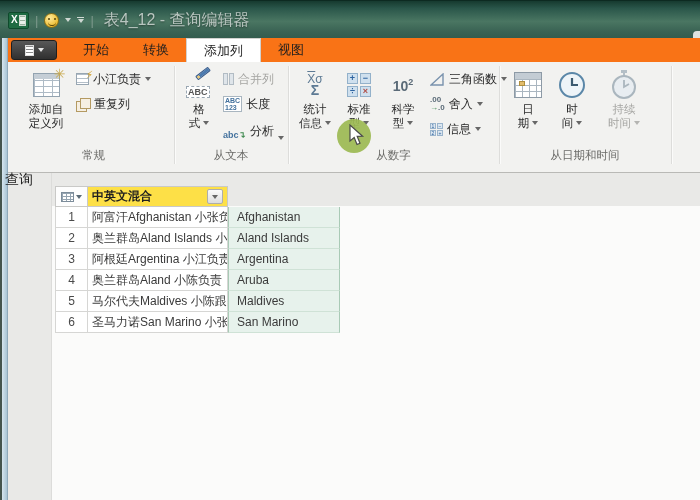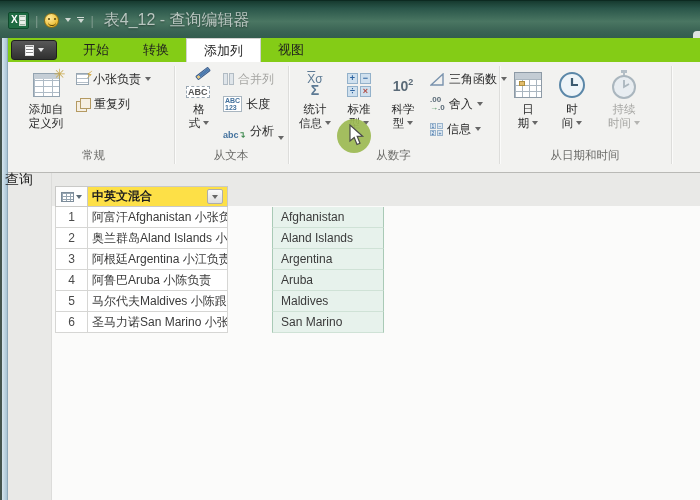--- a/index.html
+++ b/index.html
@@ -27,21 +27,21 @@
   .qat-custom { display:flex; flex-direction:column; align-items:center; gap:1px; }
   .qat-custom .bar { width:7px; height:1px; background:#cfd8d3; }
   .win-title { color:#b9c6c0; font-size:16px; margin-left:4px; text-shadow:0 1px 2px rgba(0,0,0,.4); }
   .win-edge { position:absolute; right:0; top:30px; width:7px; height:26px; background:#dde3df; border-radius:4px 0 0 4px; }
 
   .frame-dark { position:absolute; left:0; top:38px; width:2px; height:462px; background:#45544d; }
   .frame-blue { position:absolute; left:2px; top:38px; width:6px; height:462px;
     background:linear-gradient(90deg,#d6e5ee,#a9c4d4); border-right:1px solid #8fa9ba; }
 
   
-  .tabstrip { position:absolute; left:8px; top:38px; width:692px; height:24px; background:#84cc16; }
+  .tabstrip { position:absolute; left:8px; top:38px; width:692px; height:24px; background:#f97316; }
   .file-btn { position:absolute; left:3px; top:2px; width:46px; height:20px; border-radius:3px;
     background:linear-gradient(180deg,#585858,#303030); border:1px solid #1f1f1f;
     display:flex; align-items:center; justify-content:center; gap:4px; }
   .file-glyph { width:9px; height:11px; background:#fff; border:1px solid #ddd;
     background-image:linear-gradient(#8a8a8a 1px,transparent 1px); background-size:9px 3px; }
   .dd-file { width:0; height:0; border-left:3px solid transparent; border-right:3px solid transparent; border-top:4px solid #e6e6e6; }
   .tabs { position:absolute; left:58px; top:0; height:24px; display:flex; }
   .tab { height:24px; padding:0 17px; display:flex; align-items:center; font-size:13px; color:#1f1f1f; }
   .tab.active { background:#ffffff; border:1px solid #d2d2d0; border-bottom:none; }
 
@@ -103,21 +103,21 @@
   .left-pane { position:absolute; left:8px; top:173px; width:44px; height:327px; background:#e9e9e7; border-right:1px solid #dcdcda; }
   .queries-label { position:absolute; left:5px; top:171px; font-size:14px; color:#1c1c1c; z-index:5; }
 
   .pq-table { position:absolute; left:55px; top:186px; z-index:4; }
   .t-row { display:flex; height:21px; }
   .c-num { width:33px; background:#fff; border:1px solid #d6d6d4; border-top:none;
     display:flex; align-items:center; justify-content:center; color:#4a4a4a; }
   .c-mixed { width:140px; background:#fff; border-bottom:1px solid #d6d6d4; border-right:1px solid #d6d6d4;
     display:flex; align-items:center; padding:0 4px; white-space:nowrap; overflow:hidden; color:#3a3a3a; }
   .c-custom { width:112px; background:#e7f2ec; border-bottom:1px solid #cfe2d6; border-right:1px solid #a9cab6;
-    border-left:1px solid #a9cab6; display:flex; align-items:center; padding:0 8px; white-space:nowrap; overflow:hidden; color:#3a3a3a;margin-left:44px; }
+    border-left:1px solid #a9cab6; display:flex; align-items:center; padding:0 8px; white-space:nowrap; overflow:hidden; color:#3a3a3a; }
   .t-head { display:flex; height:21px; }
   .h-corner { width:33px; background:#fdfdfd; border:1px solid #c9c9c7; display:flex; align-items:center; justify-content:center; gap:2px; }
   .corner-grid { width:13px; height:10px; background:#fff; border:1px solid #7c8c9a;
     background-image:linear-gradient(#96a5b1 1px,transparent 1px),linear-gradient(90deg,#96a5b1 1px,transparent 1px); background-size:4px 3px; }
   .dd-s { width:0; height:0; border-left:3px solid transparent; border-right:3px solid transparent; border-top:4px solid #5a6a76; }
   .h-col { width:140px; background:#fde047; border-top:1px solid #c9c9c7; border-bottom:1px solid #c9c9c7; border-right:1px solid #c9c9c7;
     display:flex; align-items:center; padding:0 4px; font-weight:bold; color:#1f1f1f; }
   .h-col .sp { flex:1; }
   .fbtn { width:16px; height:15px; border:1px solid #aeaeac; border-radius:2px;
     background:linear-gradient(180deg,#fafafa,#dedede); display:flex; align-items:center; justify-content:center; }
@@ -181,21 +181,21 @@
         <span>添加自</span>
       </div>
     <div class="bl">
         <span>定义列</span>
       </div>
   </div>
   <div class="smallbtn" style="left:66px; top:6px;">
     <span class="mini-grid">
         <span class="bolt">⚡</span>
       </span>
-    <span>小张负责</span>
+    <span>小江负责</span>
     <span class="dd"></span>
   </div>
   <div class="smallbtn" style="left:66px; top:31px;">
     <span class="dup-icon"></span>
     <span>重复列</span>
   </div>
   <div class="glabel" style="left:8px; width:155px;">常规</div>
   <div class="gsep" style="left:166px;"></div>
 
   <div class="bigbtn" style="left:172px; width:38px;">
@@ -381,21 +381,21 @@
         <div class="c-mixed">奥兰群岛Aland Islands 小林负责</div>
         <div class="c-custom">Aland Islands</div>
       </div>
       <div class="t-row">
         <div class="c-num">3</div>
         <div class="c-mixed">阿根廷Argentina 小江负责</div>
         <div class="c-custom">Argentina</div>
       </div>
       <div class="t-row">
         <div class="c-num">4</div>
-        <div class="c-mixed">阿鲁巴Aruba 小陈负责</div>
+        <div class="c-mixed">奥兰群岛Aland 小陈负责</div>
         <div class="c-custom">Aruba</div>
       </div>
       <div class="t-row">
         <div class="c-num">5</div>
         <div class="c-mixed">马尔代夫Maldives 小陈跟进</div>
         <div class="c-custom">Maldives</div>
       </div>
       <div class="t-row">
         <div class="c-num">6</div>
         <div class="c-mixed">圣马力诺San Marino 小张跟进</div>

